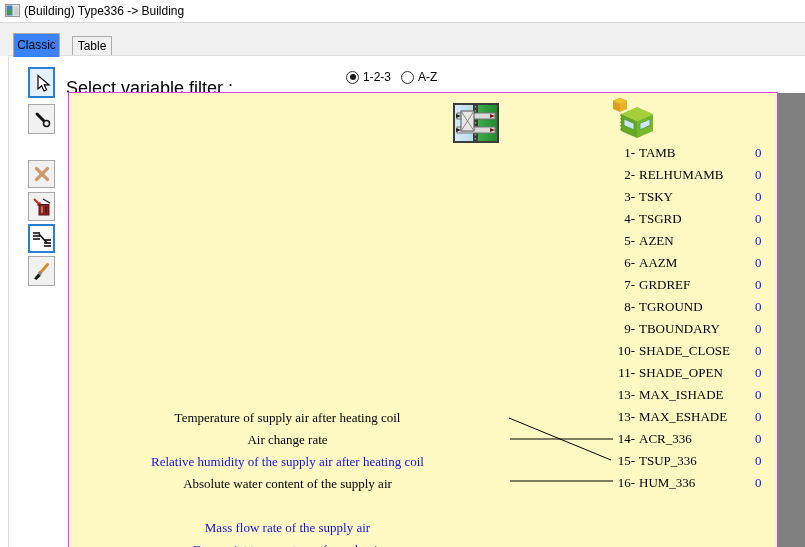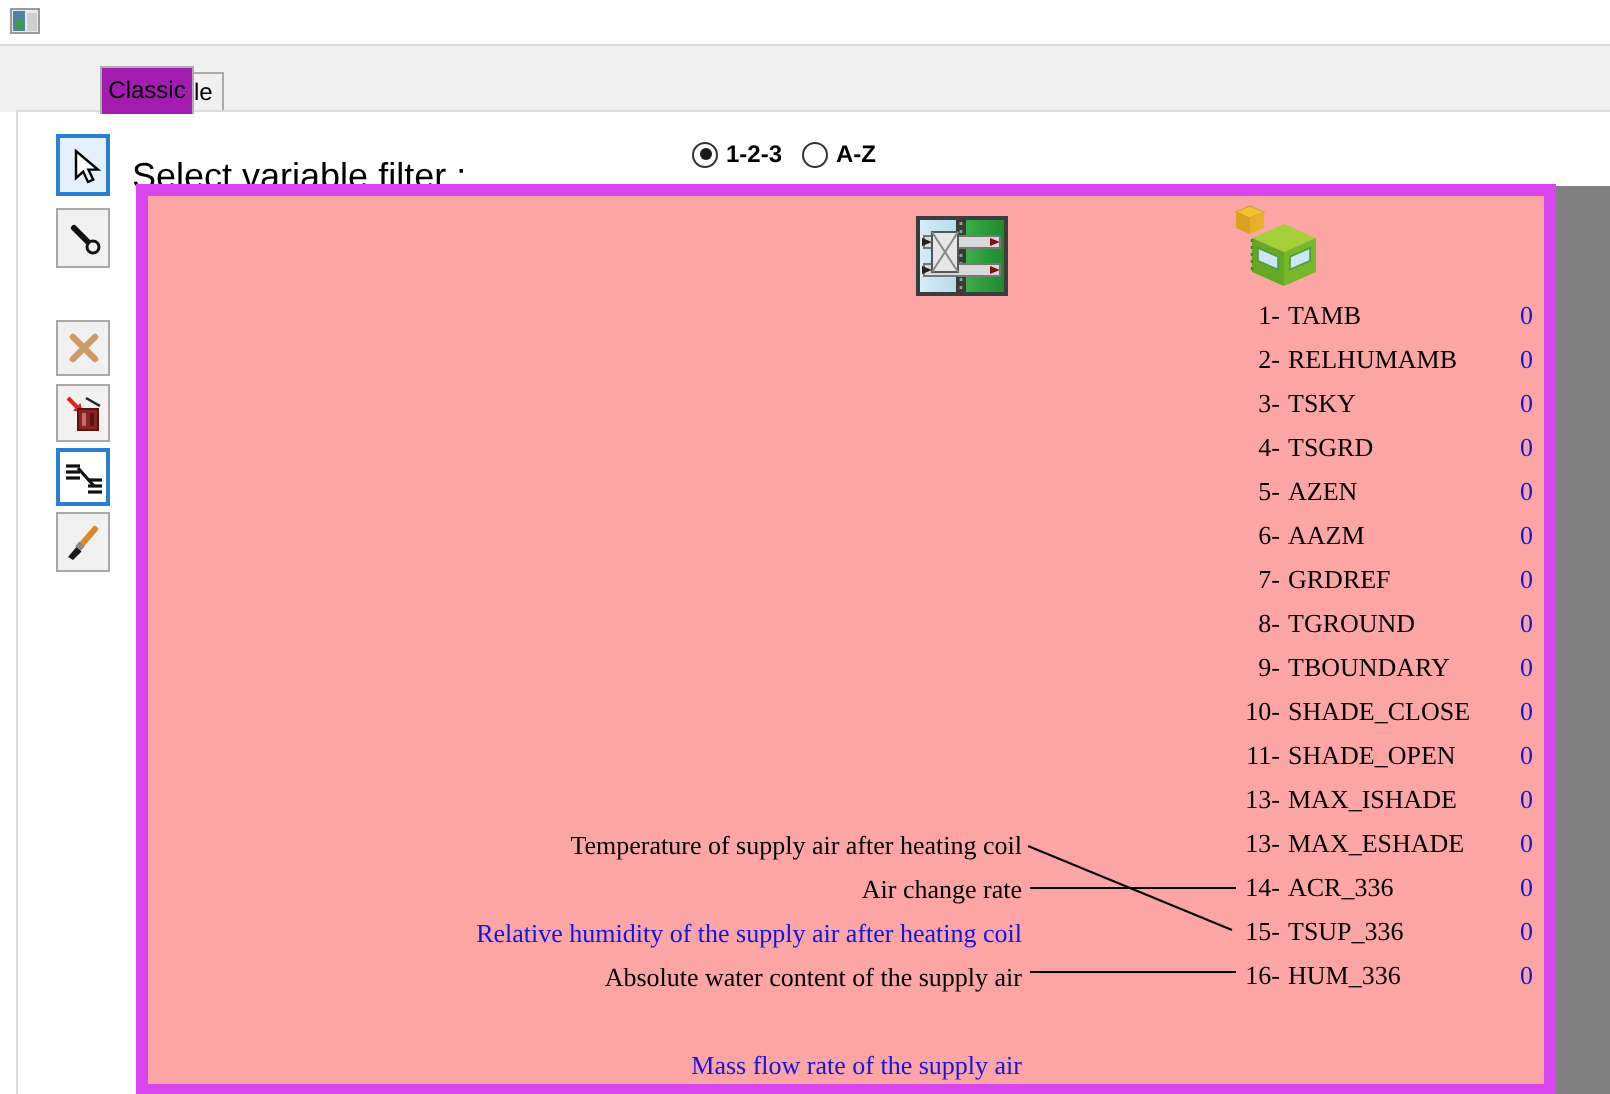--- a/index.html
+++ b/index.html
@@ -8,80 +8,81 @@
 
   
   #titlebar { position:absolute; left:0; top:0; width:805px; height:22px; background:#ffffff; }
   #title-icon { position:absolute; left:5px; top:4px; width:15px; height:13px; }
   #title-text { position:absolute; left:24px; top:4px; font-size:12px; color:#000; white-space:nowrap; }
   #title-divider { position:absolute; left:0; top:22px; width:805px; height:1px; background:#d9d9d9; }
 
   
   #tabstrip { position:absolute; left:0; top:23px; width:805px; height:33px; background:#f0f0f0; }
   .tab { position:absolute; font-size:12px; text-align:center; border:1px solid #acacac; }
-  .tab.active { left:13px; top:10px; width:47px; height:24px; background:#a21caf; border-bottom:none; z-index:3; line-height:22px;margin-left:37px; }
+  .tab.active { left:13px; top:10px; width:47px; height:24px; background:#3b82f6; border-bottom:none; z-index:3; line-height:22px; }
   .tab.inactive { left:72px; top:13px; width:40px; height:21px; background:#f0f0f0; line-height:19px; z-index:1; }
 
   
   #pane { position:absolute; left:8px; top:55px; width:797px; height:492px;
     background:#ffffff; border:1px solid #dcdcdc; border-right:none; border-bottom:none; z-index:2; }
 
   
   #filter-label { position:absolute; left:57px; top:22px; font-size:18px; white-space:nowrap; }
   #filter-dropdown { position:absolute; left:171px; top:10px; width:140px; height:23px;
     background:#f0f0f0; border:1px solid #8a8a8a; display:flex; align-items:center; padding-left:5px; }
   #filter-dropdown .chev { position:absolute; right:9px; top:7px; width:7px; height:7px;
     border-right:1.4px solid #444; border-bottom:1.4px solid #444; transform:rotate(45deg); }
-  .radio-group-item { position:absolute; top:14px; display:flex; align-items:center; gap:4px;font-weight:bold; }
+  .radio-group-item { position:absolute; top:14px; display:flex; align-items:center; gap:4px; }
   #radio-123 { left:337px; }
   #radio-az { left:392px; }
   .radio-circle { width:13px; height:13px; border-radius:50%; border:1px solid #333; background:#fff;
     display:flex; align-items:center; justify-content:center; }
   .radio-dot { width:6px; height:6px; border-radius:50%; background:#1a1a1a; }
 
   
   .tbtn { position:absolute; left:19px; width:27px; background:#f1f1f1; border:1px solid #a9a9a9;
     display:flex; align-items:center; justify-content:center; }
   .tbtn.sel { background:#e4f0fb; border:2px solid #2a7fd4; }
   #tool-select { top:11px; height:31px; }
   #tool-link   { top:48px; height:30px; }
   #tool-delete { top:104px; height:28px; }
   #tool-unlink { top:136px; height:29px; }
   #tool-connlist { top:168px; height:29px; background:#ffffff; }
   #tool-paint  { top:200px; height:30px; }
 
   
   #canvas { position:absolute; left:59px; top:36px; width:710px; height:456px;
-    background:#fca5a5; border:6px solid #d946ef; font-family:"Liberation Serif", serif; font-size:13px; }
+    background:#fef9c3; border:1px solid #d946ef; font-family:"Liberation Serif", serif; font-size:13px; }
   #gray-band { position:absolute; left:769px; top:37px; width:28px; height:455px; background:#808080; }
 
   #hx-icon { position:absolute; left:384px; top:10px; }
   #bld-icon { position:absolute; left:538px; top:2px; }
 
   .var-row { position:absolute; left:540px; width:162px; height:16px; line-height:16px; white-space:nowrap; }
   .var-num { display:inline-block; width:26px; text-align:right; }
   .var-name { margin-left:4px; }
   .var-val { position:absolute; left:146px; top:0; color:#1414e0; }
 
   .out-label { position:absolute; left:0; width:437px; height:16px; line-height:16px;
-    text-align:right; white-space:nowrap; }
+    text-align:center; white-space:nowrap; }
   .out-label.blue { color:#1414e0; }
 
   #conn-lines { position:absolute; left:0; top:0; width:708px; height:454px; pointer-events:none; }
 </style>
 </head>
 <body>
 
 <div id="titlebar">
   <svg id="title-icon" viewBox="0 0 15 13">
     <rect x="0.5" y="0.5" width="14" height="12" fill="#e8e8e8" stroke="#9a9a9a"></rect>
     <rect x="1.5" y="1.5" width="6" height="10" fill="#4f81a8"></rect>
     <rect x="2.5" y="5.5" width="4" height="5" fill="#3f9a4f"></rect>
     <rect x="8.5" y="2.5" width="5" height="9" fill="#cfcfcf"></rect>
   </svg>
+  <div id="title-text">(Building) Type336 -&gt; Building</div>
   <div id="title-divider"></div>
 </div>
 
 <div id="tabstrip">
   <div class="tab active">Classic</div>
   <div class="tab inactive">Table</div>
 </div>
 
 <div id="pane">
 

